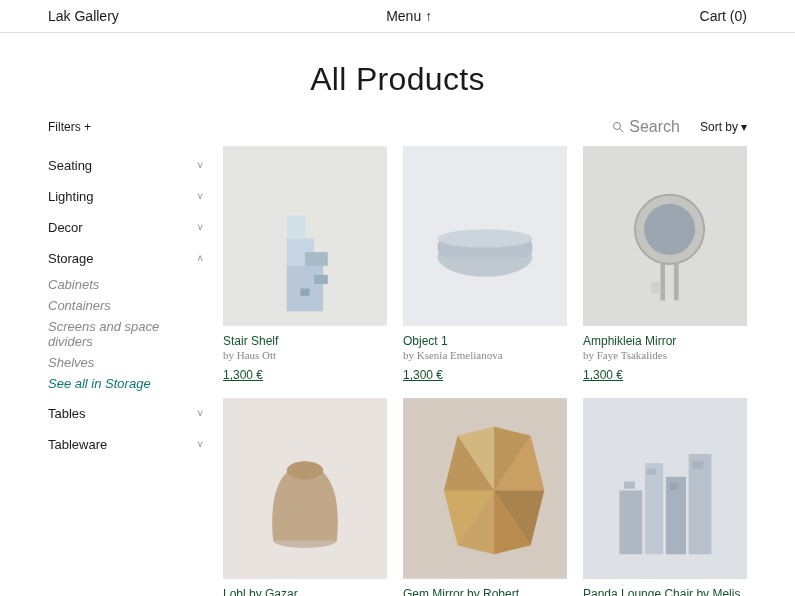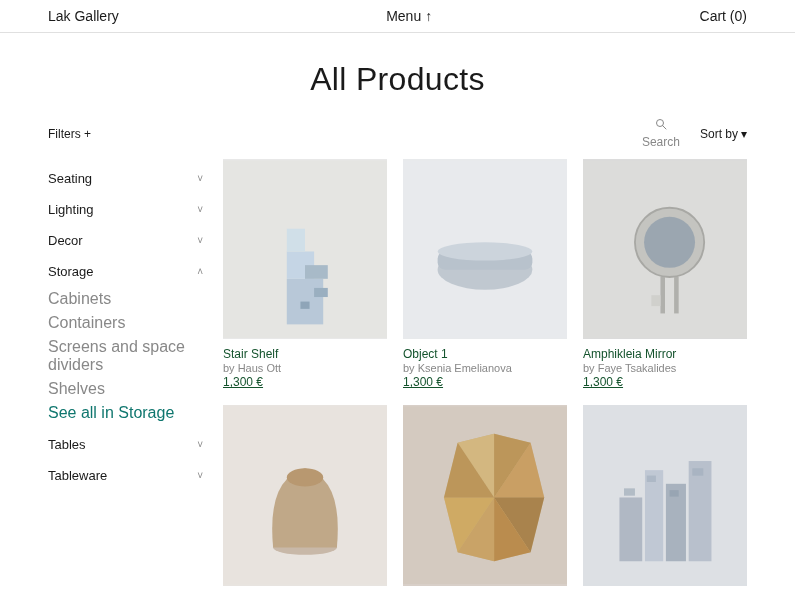--- a/index.html
+++ b/index.html
@@ -65,22 +65,21 @@
     .filter-right {
       display: flex;
       align-items: center;
       gap: 20px;
     }
     .search-wrap {
       display: flex;
       align-items: center;
       gap: 5px;
       color: #888;
-      font-size: 12px;
-      flex-direction: column;
+      font-size: 16px;
     }
     .search-icon-svg {
       width: 12px;
       height: 12px;
     }
     .sort-wrap {
       font-size: 12px;
       color: #1a1a1a;
       display: flex;
       align-items: flex-start;
@@ -114,24 +113,25 @@
     }
     .chevron {
       font-size: 10px;
       color: #888;
     }
     .sub-items {
       padding-left: 0;
       padding-bottom: 4px;
     }
     .sub-item {
-      font-size: 16px;
+      font-size: 13px;
       color: #888;
       padding: 3px 0;
       cursor: pointer;
+      font-style: italic;
     }
     .sub-item.see-all {
       color: #0f766e;
     }
 
     
     .product-grid-wrap {
       flex: 1;
     }
     .product-grid {
@@ -175,21 +175,22 @@
     }
 
     .product-name {
       font-size: 12px;
       color: #14532d;
       margin-bottom: 1px;
     }
     .product-by {
       font-size: 11px;
       color: #888;
-      margin-bottom: 1px;
+      margin-bottom: 7px;
+      font-family: Liberation Serif, serif;
     }
     .product-price {
       font-size: 12px;
       color: #14532d;
       text-decoration: underline;
     }
   </style>
 </head>
 <body>
 

